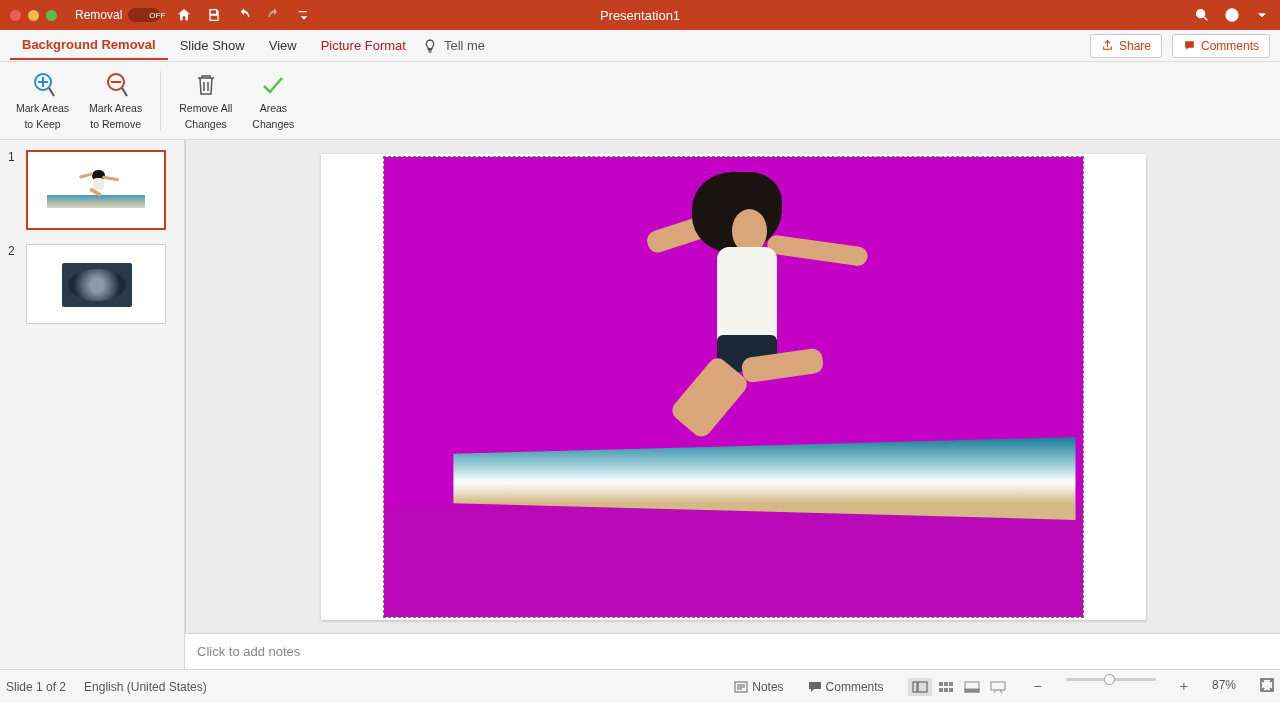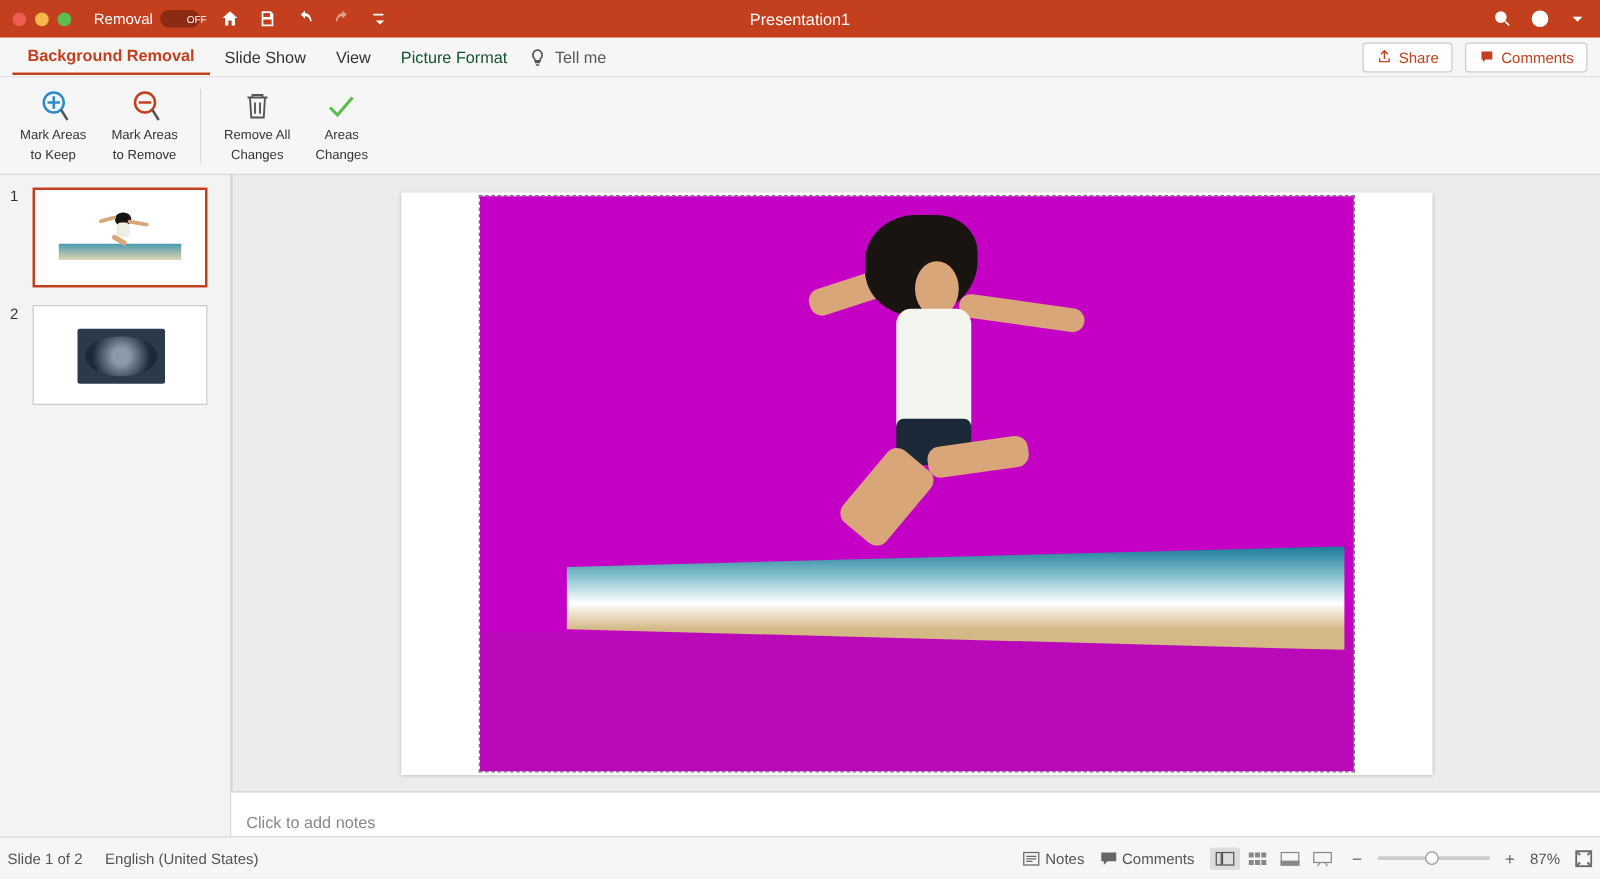--- a/index.html
+++ b/index.html
@@ -16,21 +16,21 @@
 .toggle-text { font-size: 8px; color: #fff; margin-left: 19px; }
 .qat { display: flex; gap: 14px; margin-left: 16px; align-items: center; }
 .qat svg { width: 16px; height: 16px; fill: #fff; }
 .title { position: absolute; left: 50%; transform: translateX(-50%); font-size: 13px; }
 .title-right { margin-left: auto; display: flex; gap: 14px; align-items: center; }
 .title-right svg { width: 16px; height: 16px; fill: #fff; stroke: #fff; }
 
 .tabbar { height: 32px; background: #f6f6f6; border-bottom: 1px solid #ddd; display: flex; align-items: center; padding: 0 10px; font-size: 13px; }
 .tab { padding: 6px 12px; cursor: pointer; color: #333; }
 .tab.active { color: #c33f1d; font-weight: 600; border-bottom: 2px solid #c33f1d; }
-.tab.accent { color: #14532d; text-align: center; }
+.tab.accent { color: #b91c1c; text-align: center; }
 .tellme { display: flex; align-items: center; gap: 6px; margin-left: 4px; color: #555; }
 .tabbar-right { margin-left: auto; display: flex; gap: 10px; }
 .btn-outline { border: 1px solid #ccc; border-radius: 3px; padding: 4px 10px; font-size: 12px; display: flex; align-items: center; gap: 5px; background: #fff; cursor: pointer; }
 .btn-share { color: #c33f1d; }
 .btn-share svg { stroke: #c33f1d; }
 .btn-comments { color: #c33f1d; }
 .btn-comments svg { fill: #c33f1d; }
 
 .ribbon { height: 78px; background: #f6f6f6; border-bottom: 1px solid #d8d8d8; display: flex; align-items: center; padding: 4px 10px; gap: 8px; }
 .rb-btn { display: flex; flex-direction: column; align-items: center; justify-content: center; padding: 4px 6px; cursor: pointer; font-size: 10.5px; color: #333; text-align: center; line-height: 1.2; gap: 3px; }
@@ -56,24 +56,24 @@
 .person { position: absolute; left: 34%; top: 2%; width: 36%; height: 68%; }
 .hair { position: absolute; top: 2%; left: 28%; width: 36%; height: 26%; background: #1a1410; border-radius: 50% 40% 60% 50%; }
 .face { position: absolute; top: 14%; left: 44%; width: 14%; height: 14%; background: #d9a67a; border-radius: 50%; }
 .torso { position: absolute; top: 26%; left: 38%; width: 24%; height: 32%; background: #f5f5f0; border-radius: 12px 12px 8px 8px; }
 .shorts { position: absolute; top: 54%; left: 38%; width: 24%; height: 12%; background: #1a2838; border-radius: 6px; }
 .arm-l { position: absolute; top: 18%; left: 10%; width: 30%; height: 7%; background: #d9a67a; transform: rotate(-18deg); border-radius: 10px; }
 .arm-r { position: absolute; top: 24%; left: 58%; width: 40%; height: 6%; background: #d9a67a; transform: rotate(8deg); border-radius: 10px; }
 .leg-l { position: absolute; top: 62%; left: 26%; width: 18%; height: 24%; background: #d9a67a; transform: rotate(40deg); border-radius: 10px; }
 .leg-r { position: absolute; top: 60%; left: 48%; width: 32%; height: 8%; background: #d9a67a; transform: rotate(-8deg); border-radius: 10px; }
 
-.notes { height: 36px; background: #fff; border-top: 1px solid #d0d0d0; display: flex; align-items: flex-start; padding: 16px 12px; color: #888; font-size: 13px; }
+.notes { height: 36px; background: #fff; border-top: 1px solid #d0d0d0; display: flex; align-items: center; padding: 0 12px; color: #888; font-size: 13px; }
 
 .statusbar { height: 34px; background: #f6f6f6; border-top: 1px solid #d8d8d8; display: flex; align-items: center; padding: 0 6px; font-size: 12px; color: #555; gap: 18px; }
-.status-right { margin-left: auto; display: flex; align-items: center; gap: 12px; }
+.status-right { margin-left: auto; display: flex; gap: 24px; }
 .status-btn { display: flex; align-items: center; gap: 4px; cursor: pointer; }
 .view-btns { display: flex; gap: 2px; }
 .view-btn { width: 24px; height: 18px; display: flex; align-items: center; justify-content: center; cursor: pointer; border-radius: 2px; }
 .view-btn.active { background: #ddd; }
 .zoom-slider { width: 90px; height: 3px; background: #ccc; position: relative; border-radius: 2px; }
 .zoom-thumb { position: absolute; top: -4px; left: 42%; width: 11px; height: 11px; background: #fff; border: 1px solid #999; border-radius: 50%; }
 .zoom-ctl { cursor: pointer; font-size: 14px; color: #666; }
 
 
 .mini-person { position: absolute; left: 32%; top: 10%; width: 40%; height: 70%; }

